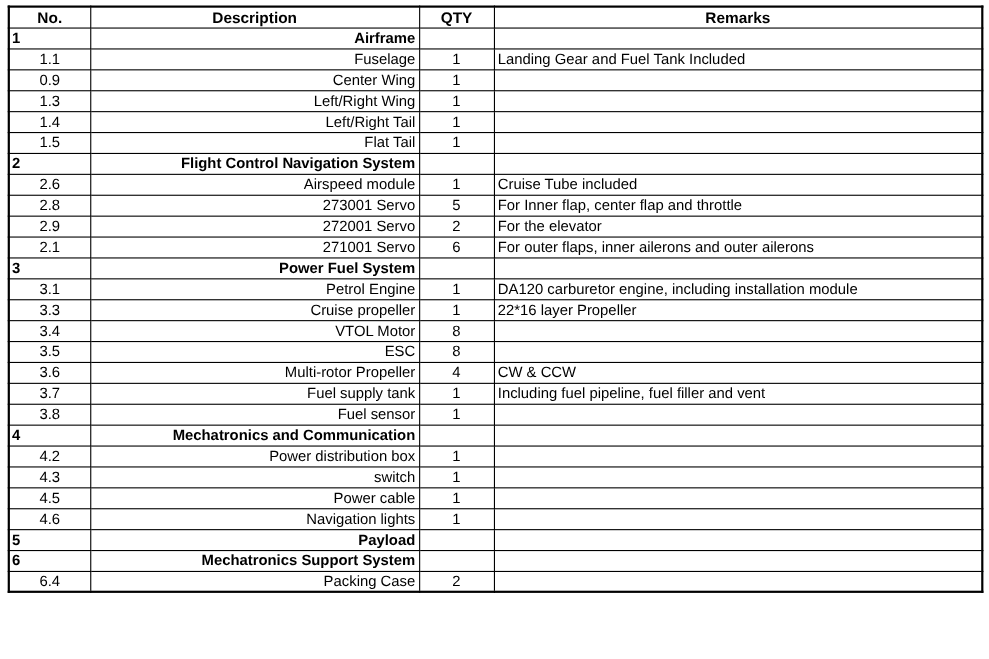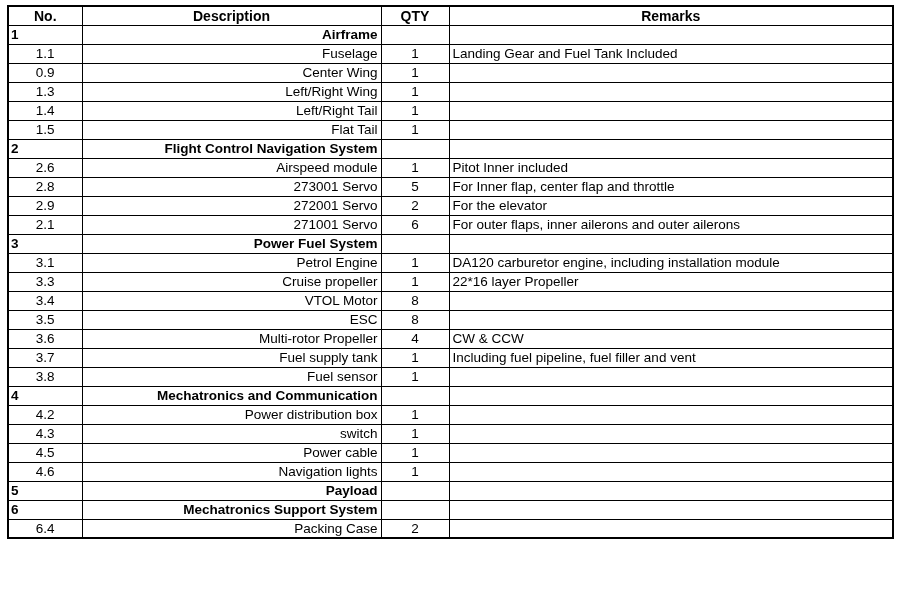--- a/index.html
+++ b/index.html
@@ -121,21 +121,21 @@
         <tr class="section">
     <td class="c-no">2</td>
     <td class="c-desc">Flight Control Navigation System</td>
     <td class="c-qty"></td>
     <td class="c-rem"></td>
   </tr>
         <tr>
     <td class="c-no">2.6</td>
     <td class="c-desc">Airspeed module</td>
     <td class="c-qty">1</td>
-    <td class="c-rem">Pitot Inner included</td>
+    <td class="c-rem">Cruise Tube included</td>
   </tr>
         <tr>
     <td class="c-no">2.8</td>
     <td class="c-desc">273001 Servo</td>
     <td class="c-qty">5</td>
     <td class="c-rem">For Inner flap, center flap and throttle</td>
   </tr>
         <tr>
     <td class="c-no">2.9</td>
     <td class="c-desc">272001 Servo</td>

